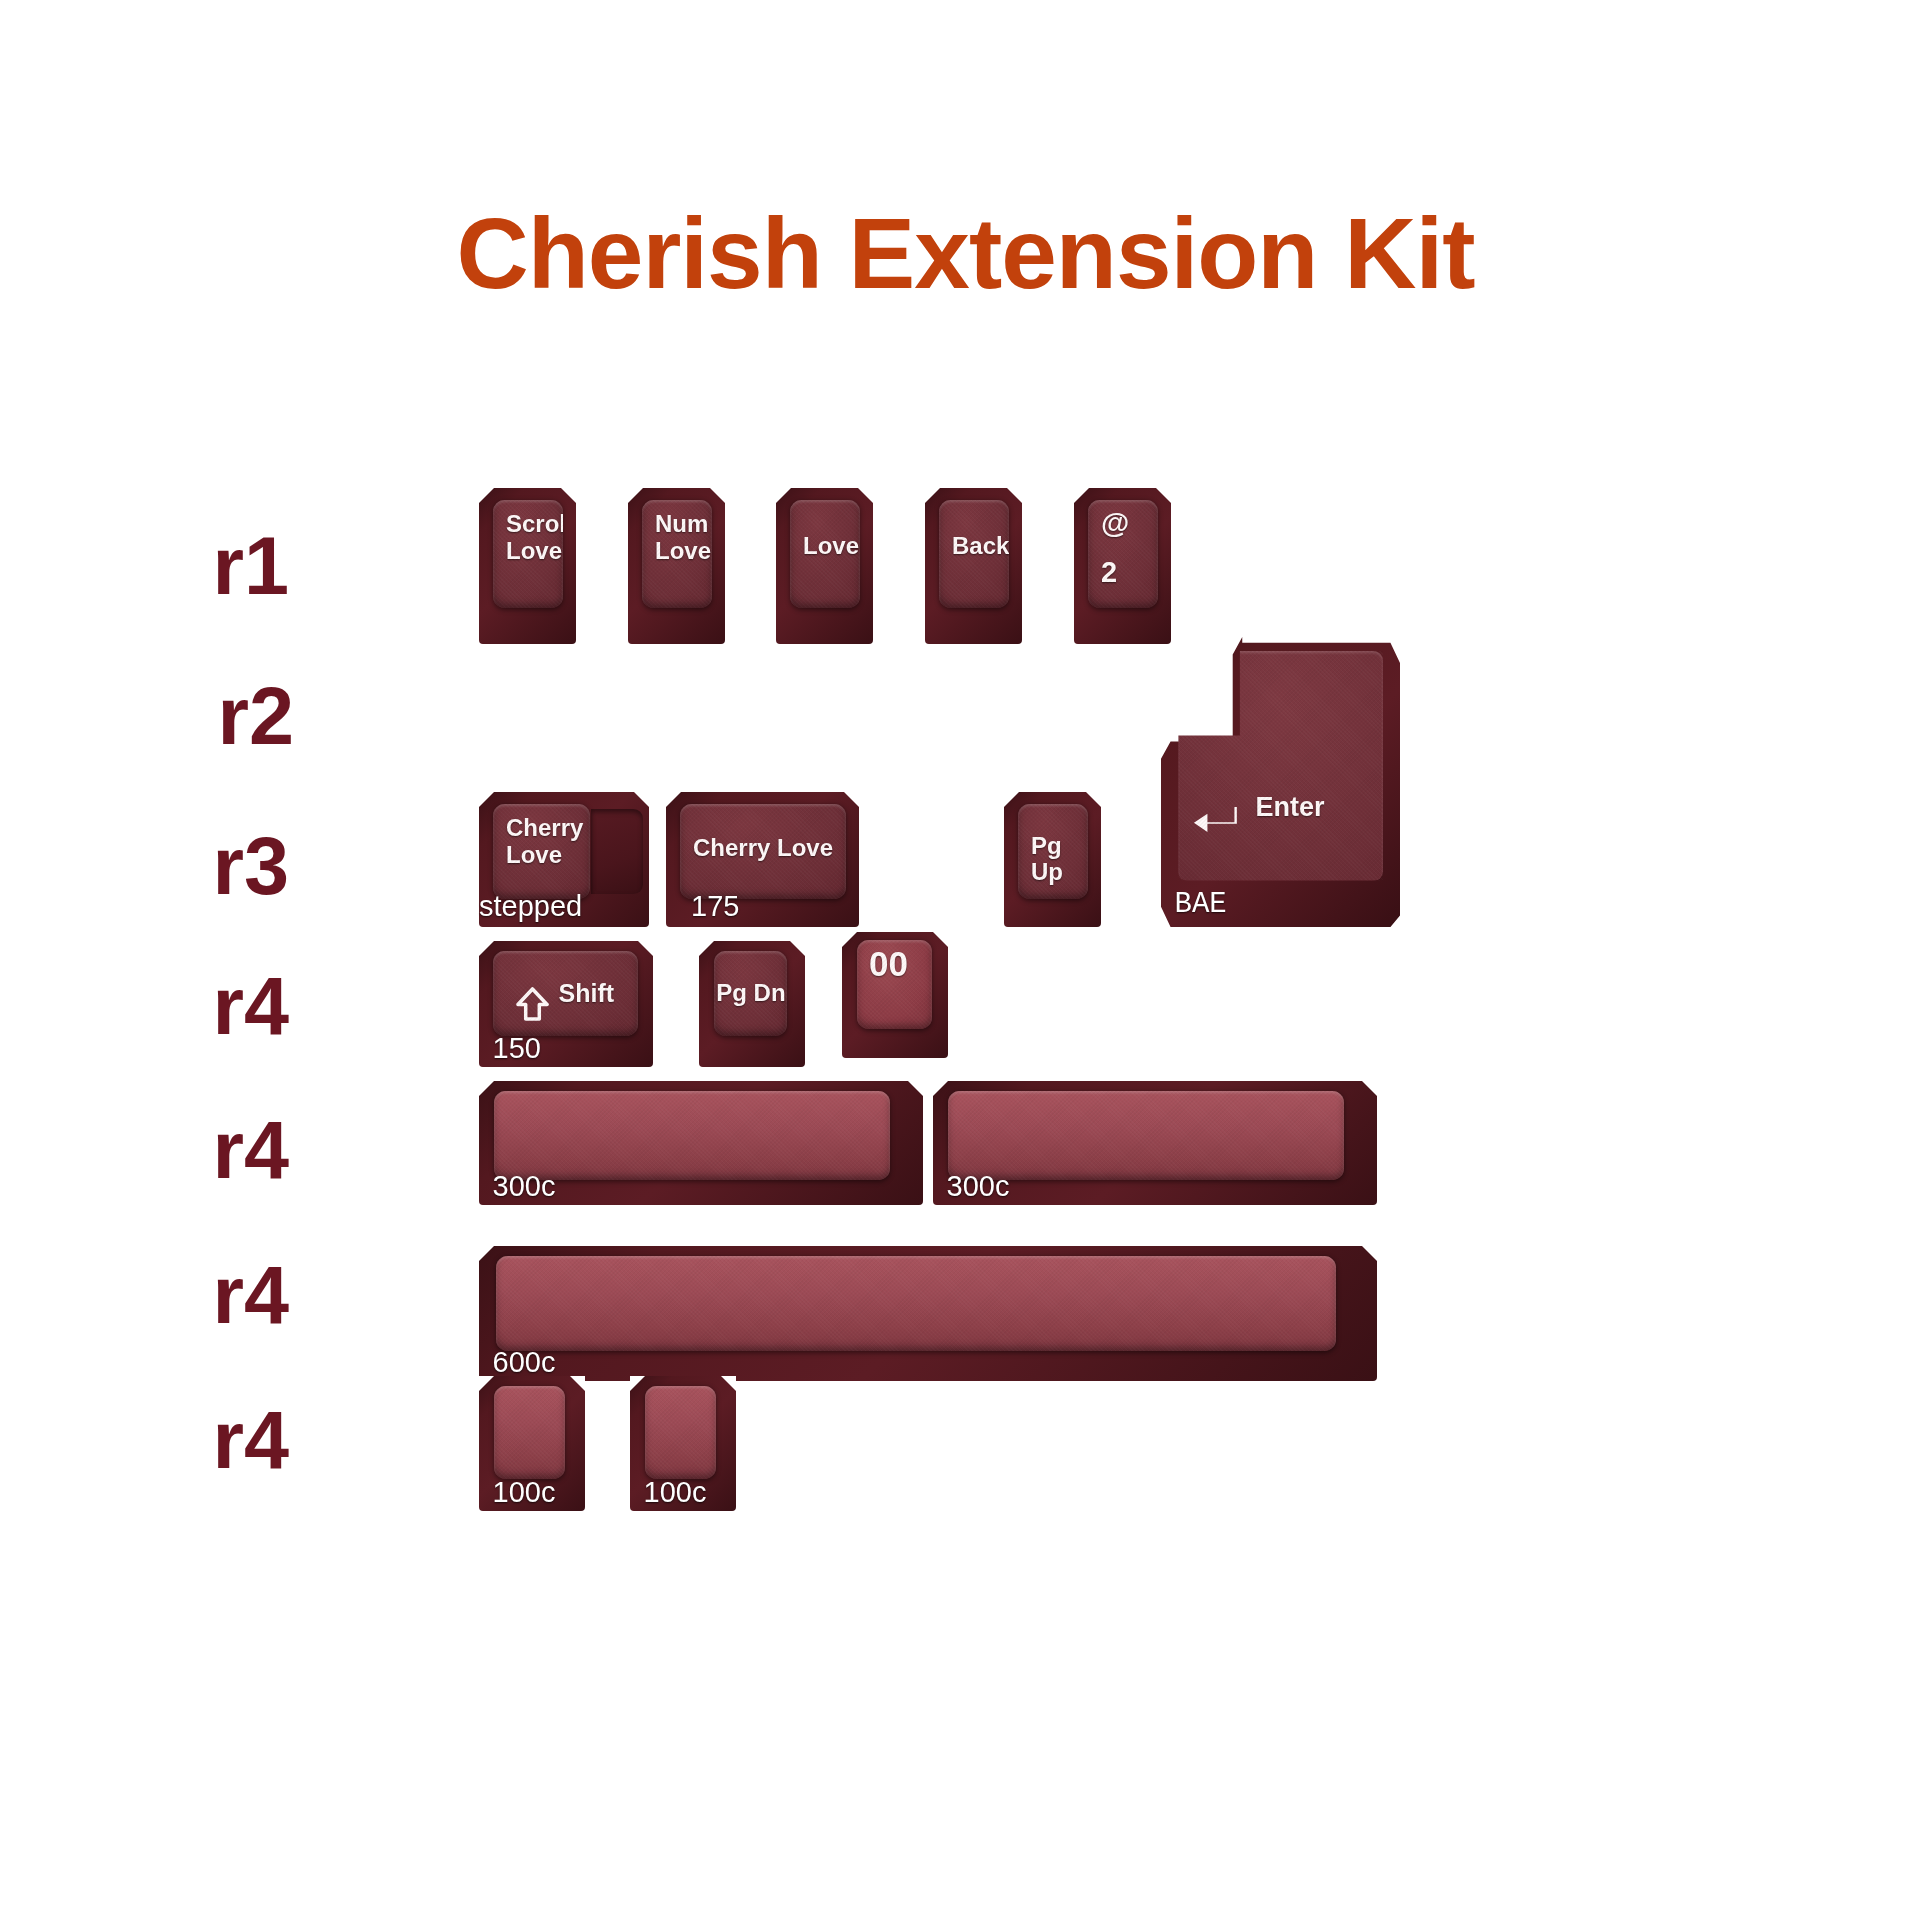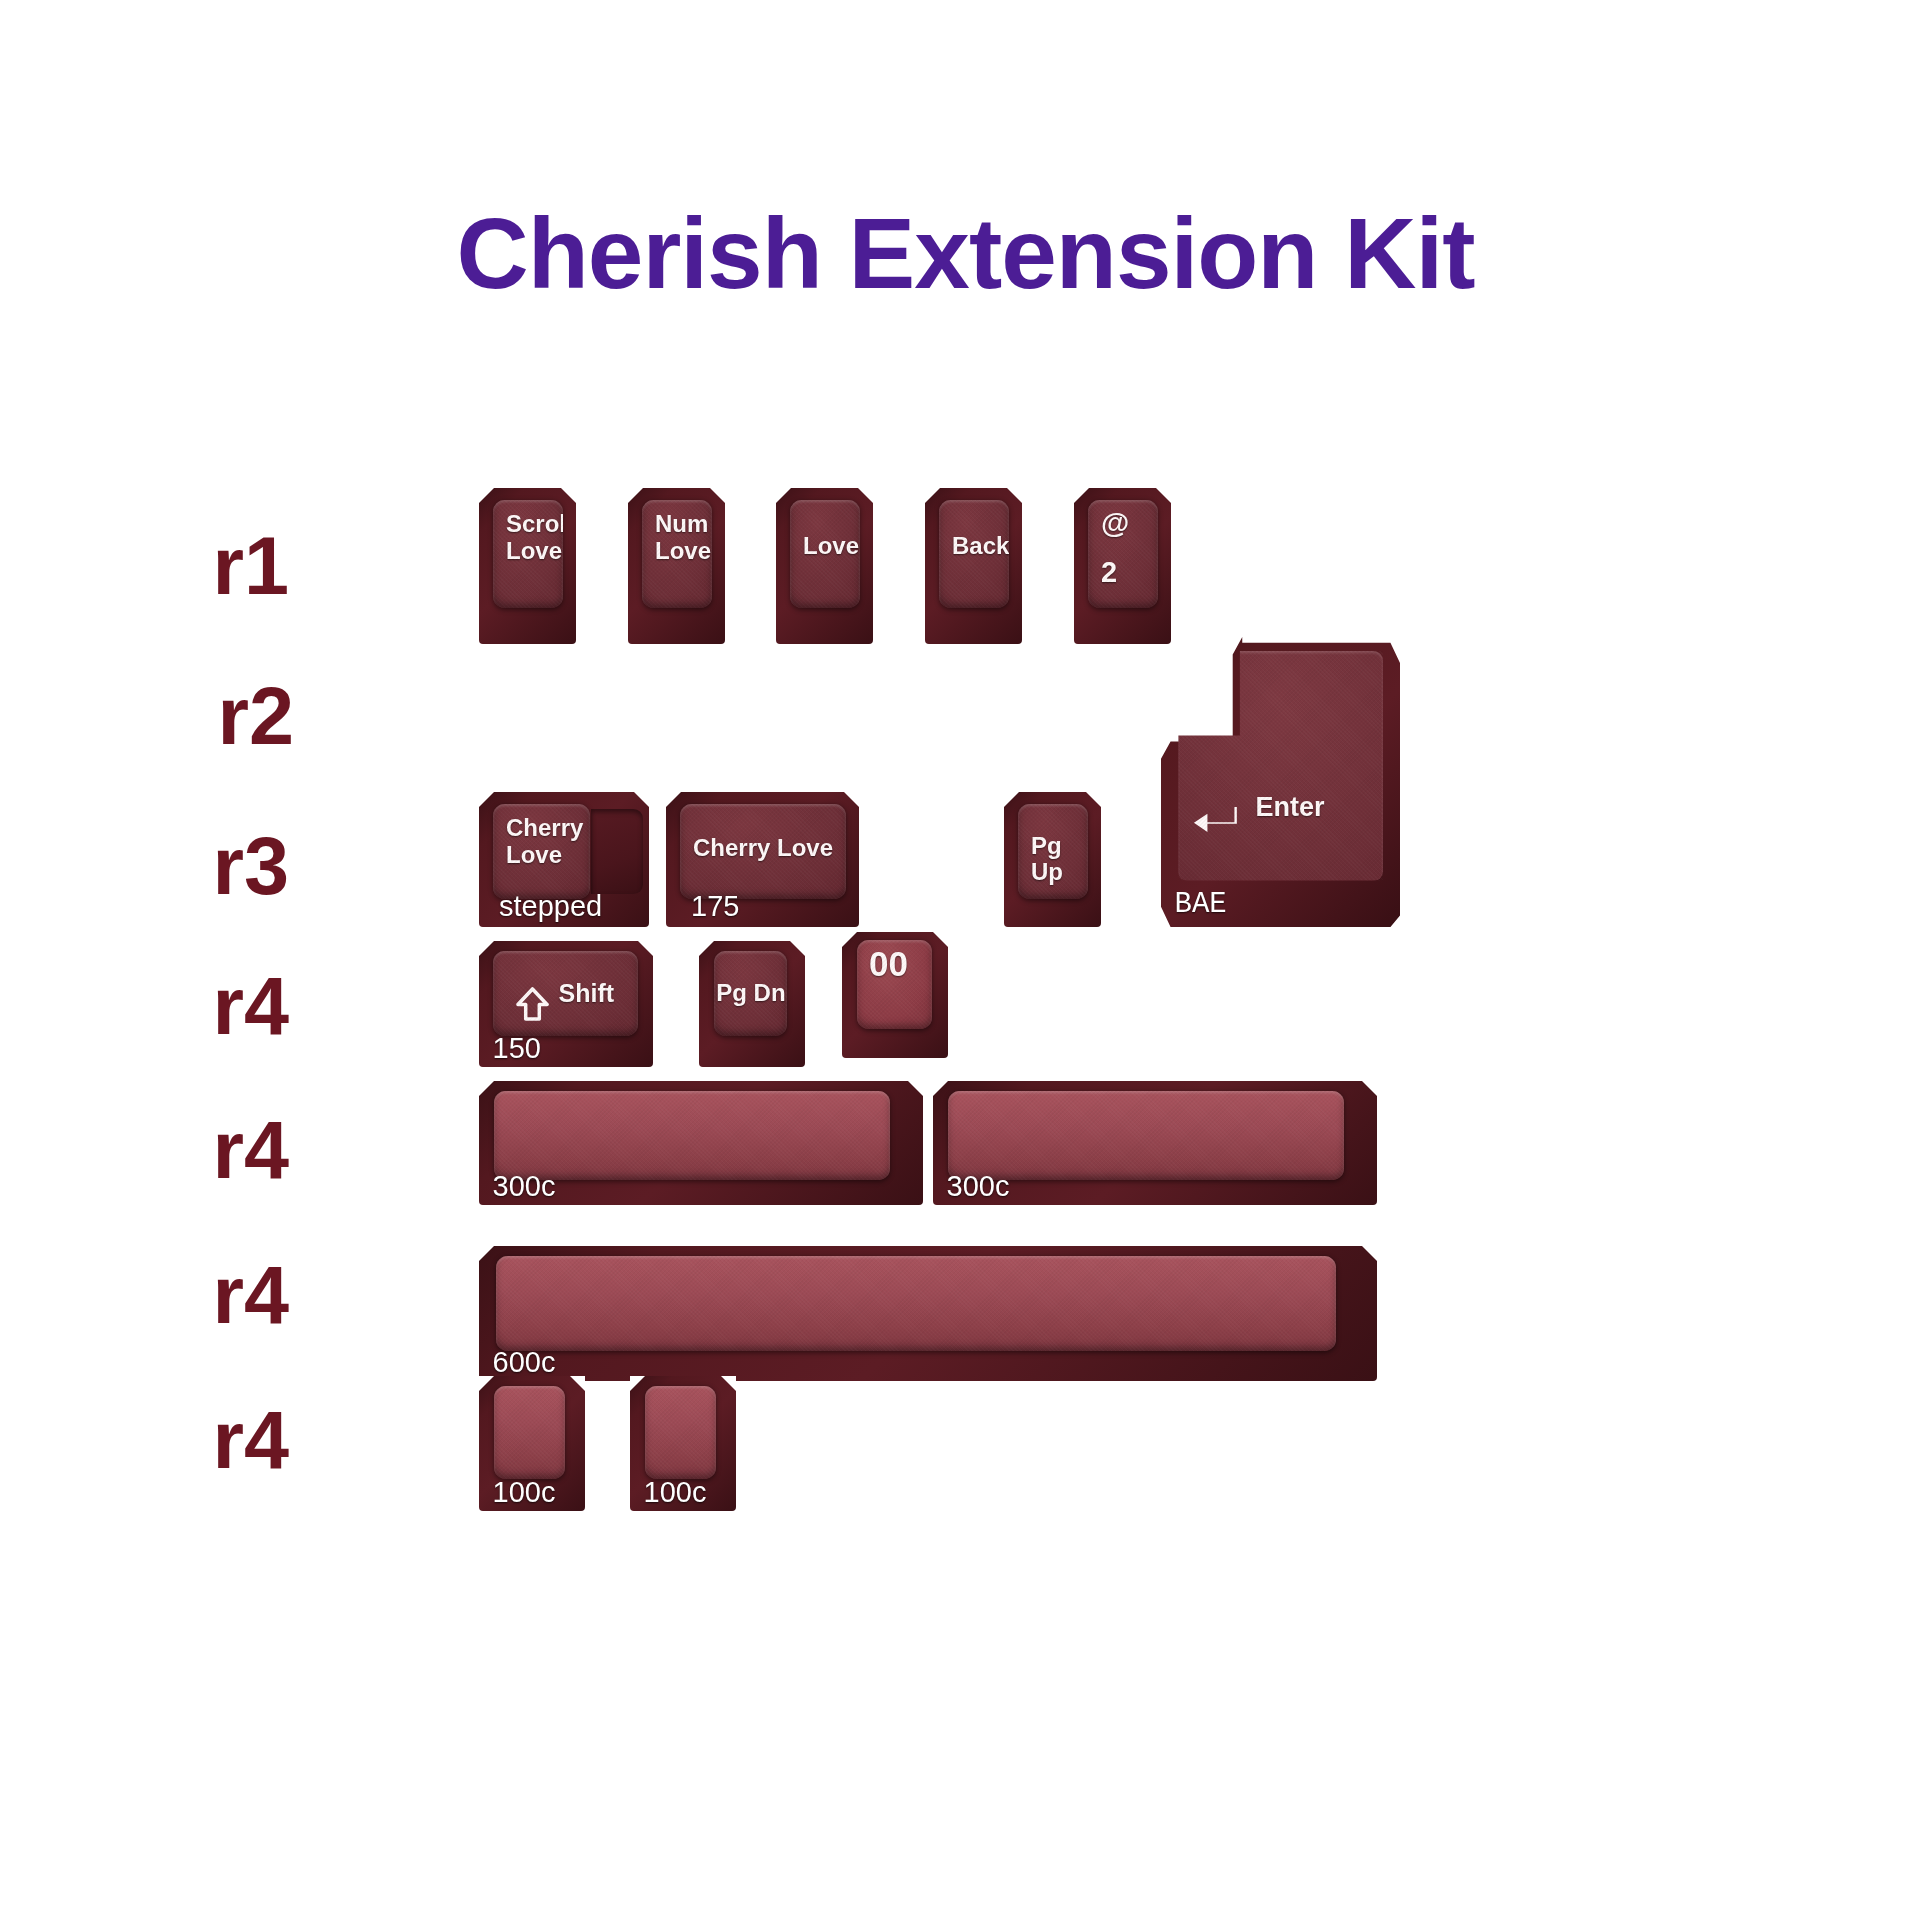--- a/index.html
+++ b/index.html
@@ -13,21 +13,21 @@
 
   
   #kit-title{
     position:absolute;
     left:0; top:203px;
     width:1931px;
     text-align:center;
     font-size:100px;
     font-weight:bold;
     letter-spacing:-1px;
-    color:#4c1d95;
+    color:#c2410c;
     line-height:1;
     white-space:nowrap;
   }
 
   
   .row-label{
     position:absolute;
     font-size:81px;
     font-weight:bold;
     color:#6b1622;
@@ -218,21 +218,21 @@
   <div class="kc-caption" style="left:13.5px; bottom:5.8px;font-family:Liberation Mono, monospace;">BAE</div>
 </div>
 
 <div class="keycap" style="left:479px; top:792px; width:170px; height:135px;">
   <div class="kc-body"></div>
   <div class="step-shelf" style="left:112px; top:17.4px; width:52px; height:85px;"></div>
   <div class="kc-top" style="left:13.5px; top:11.6px; width:97px; height:95px;">
     <div class="legend tl" style="font-size:24px;">Cherry
 Love</div>
   </div>
-  <div class="kc-caption" style="left:20px; bottom:3.9px;text-align:right;">stepped</div>
+  <div class="kc-caption" style="left:0; bottom:3.9px;text-align:right;">stepped</div>
 </div>
 
 <div class="keycap" style="left:666px; top:792px; width:193px; height:135px;">
   <div class="kc-body"></div>
   <div class="kc-top" style="left:13.5px; top:11.6px; width:166px; height:95px;">
     <div class="legend tl" style="font-size:24px; top:31px;">Cherry Love</div>
   </div>
   <div class="kc-caption" style="left:25px; bottom:3.9px;">175</div>
 </div>
 

